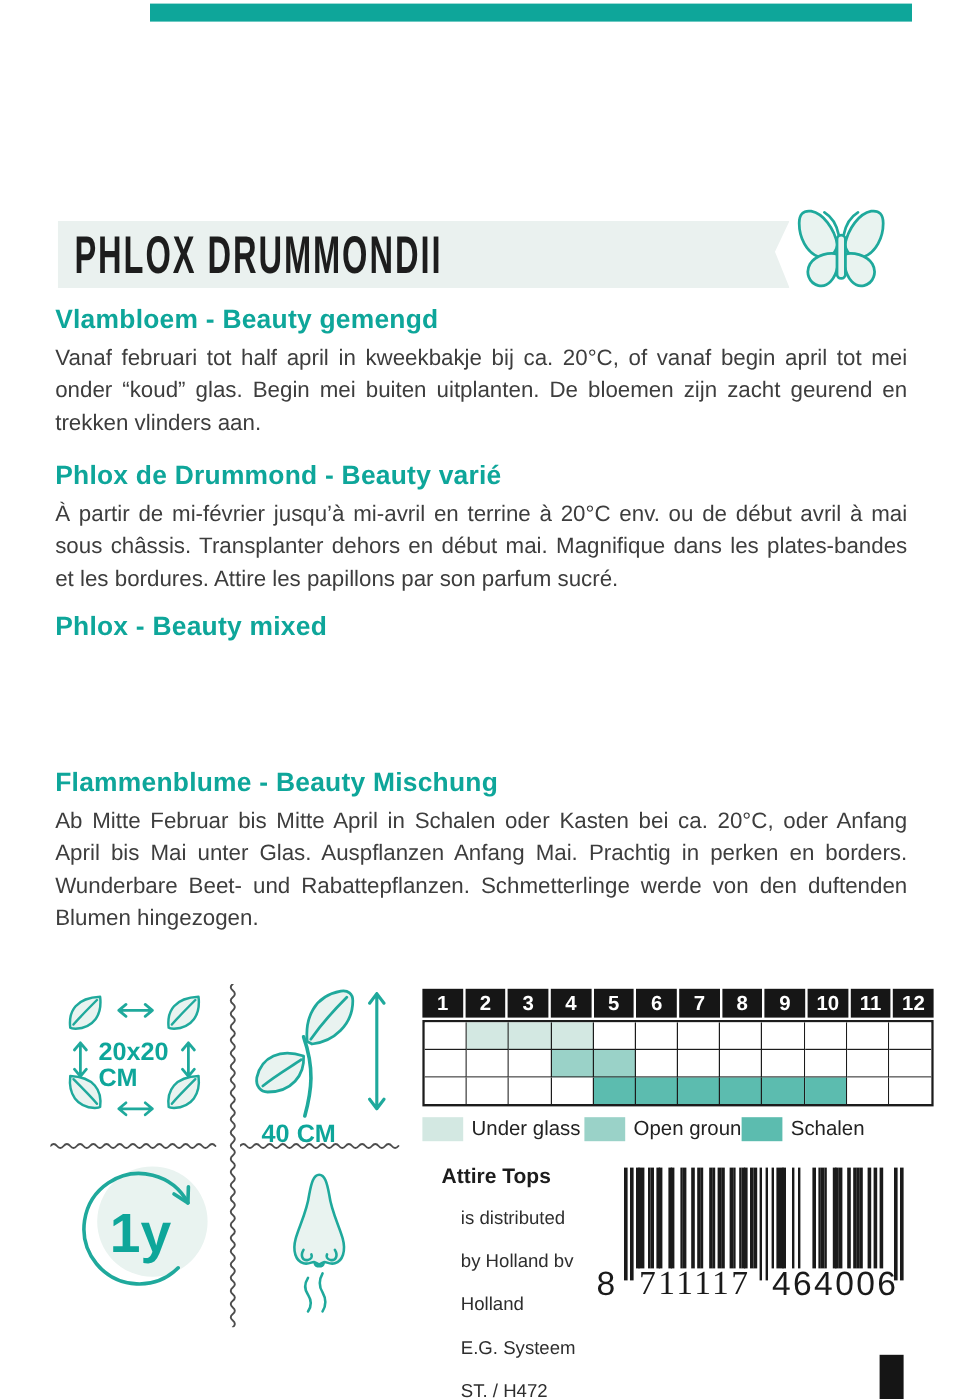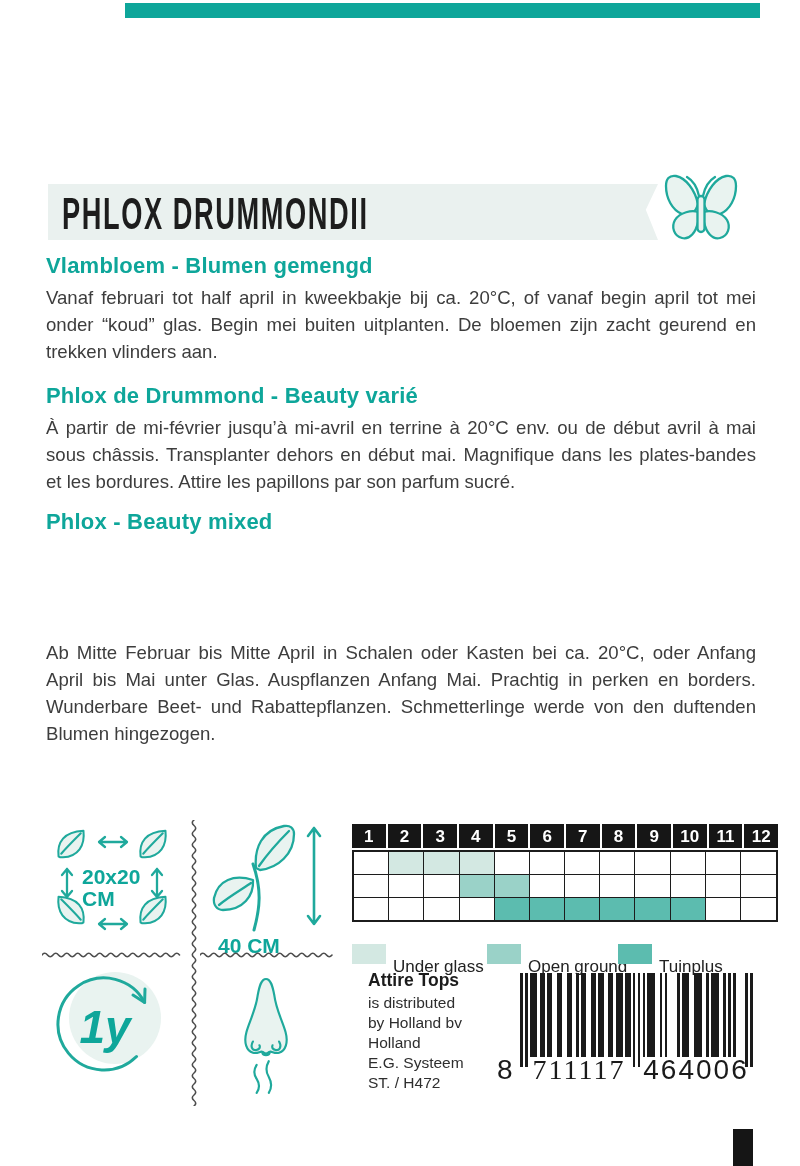--- a/index.html
+++ b/index.html
@@ -30,28 +30,28 @@
   .mcell{background:var(--headblack);color:#fff;height:24px;line-height:25px;text-align:center;
          font-size:17px;font-weight:700;}
   .cgrid{display:grid;grid-template-columns:repeat(12,1fr);margin-top:2px;
          border:2px solid #1c1c1c;}
   .gcell{height:22px;background:#fff;border-right:1px solid #1c1c1c;border-bottom:1px solid #1c1c1c;}
   .gcell:nth-child(12n){border-right:none;}
   .gcell:nth-child(n+25){border-bottom:none;}
   .legend{position:relative;height:24px;margin-top:8px;}
   .lg-item{position:absolute;top:0;height:22px;}
   .lg-swatch{display:inline-block;width:34px;height:20px;vertical-align:middle;}
-  .lg-label{display:inline-block;margin-left:7px;font-size:17px;color:#222;vertical-align:middle;line-height:22px;margin-top:26px;}
-
-  .oneyear{left:52px;top:968px;width:112px;height:116px;font-style:italic;}
+  .lg-label{display:inline-block;margin-left:7px;font-size:17px;color:#222;vertical-align:middle;line-height:22px;}
+
+  .oneyear{left:64px;top:968px;width:112px;height:116px;}
   .oneyear .yr{position:absolute;left:22px;top:32px;width:62px;text-align:center;
         font-size:46px;font-weight:700;color:var(--accent);}
   .distrib{left:368px;top:970px;width:135px;color:#2e2e2e;}
   .distrib .brand{margin:0 0 3px 0;font-size:17.5px;font-weight:700;color:#1c1c1c;}
-  .distrib p{margin:0;font-size:15.5px;line-height:20px;}
+  .distrib p{margin:16px;font-size:15.5px;line-height:20px;}
 
   .barcode{left:497px;top:970px;width:262px;height:122px;}
   .bars{position:absolute;left:23px;top:3px;width:236px;height:96px;}
   .bar{position:absolute;top:0;background:#1a1a1a;}
   .bc-digit{position:absolute;top:84px;font-size:28px;color:#1a1a1a;letter-spacing:2px;}
   .bc-first{left:0;}
   .bc-left{left:26px;width:112px;text-align:center;font-family:Liberation Serif, serif;}
   .bc-right{left:142px;width:114px;text-align:center;}
 
   .corner-mark{left:733px;top:1129px;width:20px;height:37px;background:#151515;}
@@ -73,31 +73,32 @@
   <svg class="butterfly" width="78" height="74" viewBox="0 0 78 74">
     <path class="lineshape" d="M37 26 C35 16 30 10 25 7 M41 26 C43 16 48 10 53 7"></path>
     <path class="fillshape" d="M36 34 C33 20 24 8 14 6 C7 5 4 9 4 16 C4 28 10 40 20 44 C28 47 34 42 36 34 Z"></path>
     <path class="fillshape" d="M42 34 C45 20 54 8 64 6 C71 5 74 9 74 16 C74 28 68 40 58 44 C50 47 44 42 42 34 Z"></path>
     <path class="fillshape" d="M36 42 C30 40 18 42 13 50 C9 57 12 66 20 68 C28 70 34 62 36 52 Z"></path>
     <path class="fillshape" d="M42 42 C48 40 60 42 65 50 C69 57 66 66 58 68 C50 70 44 62 42 52 Z"></path>
     <rect class="fillshape" x="35.5" y="26" width="7" height="36" rx="3.5"></rect>
   </svg>
 
   <div class="sect s-nl">
-    <h2>Vlambloem - Blumen gemengd</h2>
+    <h2>Vlambloem - Beauty gemengd</h2>
     <p>Vanaf februari tot half april in kweekbakje bij ca. 20°C, of vanaf begin april tot mei onder “koud” glas. Begin mei buiten uitplanten. De bloemen zijn zacht geurend en trekken vlinders aan.</p>
   </div>
   <div class="sect s-fr">
     <h2>Phlox de Drummond - Beauty varié</h2>
     <p>À partir de mi-février jusqu’à mi-avril en terrine à 20°C env. ou de début avril à mai sous châssis. Transplanter dehors en début mai. Magnifique dans les plates-bandes et les bordures. Attire les papillons par son parfum sucré.</p>
   </div>
   <div class="sect s-en">
     <h2>Phlox - Beauty mixed</h2>
   </div>
   <div class="sect s-de">
+    <h2>Flammenblume - Beauty Mischung</h2>
     <p>Ab Mitte Februar bis Mitte April in Schalen oder Kasten bei ca. 20°C, oder Anfang April bis Mai unter Glas. Auspflanzen Anfang Mai. Prachtig in perken en borders. Wunderbare Beet- und Rabattepflanzen. Schmetterlinge werde von den duftenden Blumen hingezogen.</p>
   </div>
 
   <div class="abs spacing-block">
     <svg class="abs" style="left:9px;top:6px" width="32" height="32" viewBox="0 0 36 36" transform="scale(-1,1)">
       <g transform="translate(36,0) scale(-1,1)">
         <path class="fillshape" d="M4 32 C2 16 10 4 32 3 C34 20 26 32 9 33 C7 33 5 33 4 32 Z"></path>
         <path class="lineshape" d="M7 29 C13 22 23 12 29 6"></path>
       </g>
     </svg>
@@ -201,21 +202,21 @@
         <div class="gcell"></div>
       </div>
     <div class="legend">
       <span class="lg-item" style="left:0">
         <span class="lg-swatch" style="background: rgb(211, 232, 226);"></span><span class="lg-label">Under glass</span>
       </span>
       <span class="lg-item" style="left:135px">
         <span class="lg-swatch" style="background: rgb(154, 210, 200);"></span><span class="lg-label">Open ground</span>
       </span>
       <span class="lg-item" style="left:266px">
-        <span class="lg-swatch" style="background: rgb(92, 188, 175);"></span><span class="lg-label">Tuinplus</span>
+        <span class="lg-swatch" style="background: rgb(92, 188, 175);"></span><span class="lg-label">Schalen</span>
       </span>
     </div>
   </div>
 
   <svg class="abs wavy" style="left:42px;top:950px" width="140" height="10">
       <path d="M0 5 q2.75 -3.4 5.5 0 t5.5 0 t5.5 0 t5.5 0 t5.5 0 t5.5 0 t5.5 0 t5.5 0 t5.5 0 t5.5 0 t5.5 0 t5.5 0 t5.5 0 t5.5 0 t5.5 0 t5.5 0 t5.5 0 t5.5 0 t5.5 0 t5.5 0 t5.5 0 t5.5 0 t5.5 0 t5.5 0 t5.5 0"></path>
     </svg>
   <svg class="abs wavy" style="left:200px;top:950px" width="134" height="10">
       <path d="M0 5 q2.75 -3.4 5.5 0 t5.5 0 t5.5 0 t5.5 0 t5.5 0 t5.5 0 t5.5 0 t5.5 0 t5.5 0 t5.5 0 t5.5 0 t5.5 0 t5.5 0 t5.5 0 t5.5 0 t5.5 0 t5.5 0 t5.5 0 t5.5 0 t5.5 0 t5.5 0 t5.5 0 t5.5 0 t5.5 0"></path>
     </svg>

